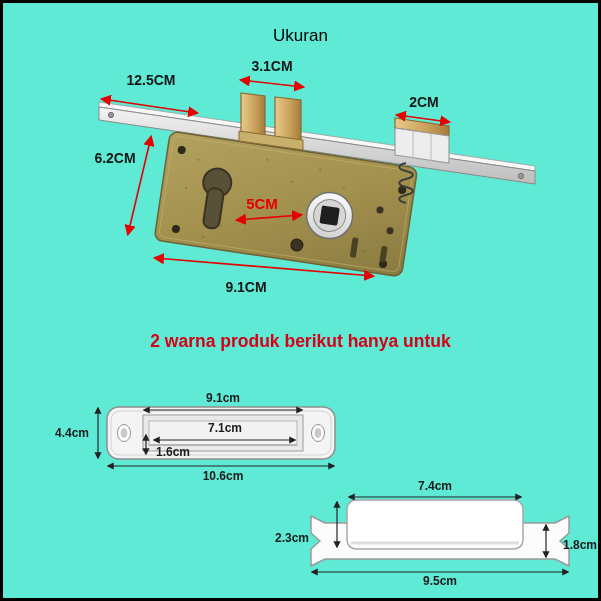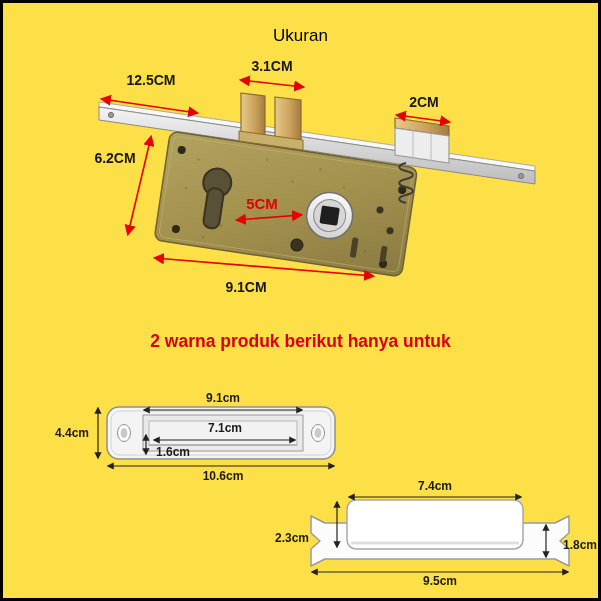--- a/index.html
+++ b/index.html
@@ -1,18 +1,18 @@
 <!DOCTYPE html>
 <html><head>
 <meta charset="utf-8">
 <style>
   html,body { margin:0; padding:0; background:#ffffff; }
   .canvas {
     position:relative; width:601px; height:601px; box-sizing:border-box;
-    background:#fde047; border:3px solid #000000; overflow:hidden;
+    background:#5eead4; border:3px solid #000000; overflow:hidden;
     font-family:"Liberation Sans", sans-serif;
   }
   .title {
     position:absolute; top:23px; left:0; width:100%;
     text-align:center; font-size:17px; color:#000;
   }
   .note {
     position:absolute; top:327px; left:0; width:100%;
     text-align:center; color:#d80018; font-weight:bold;
     font-size:17.5px; line-height:23px;

